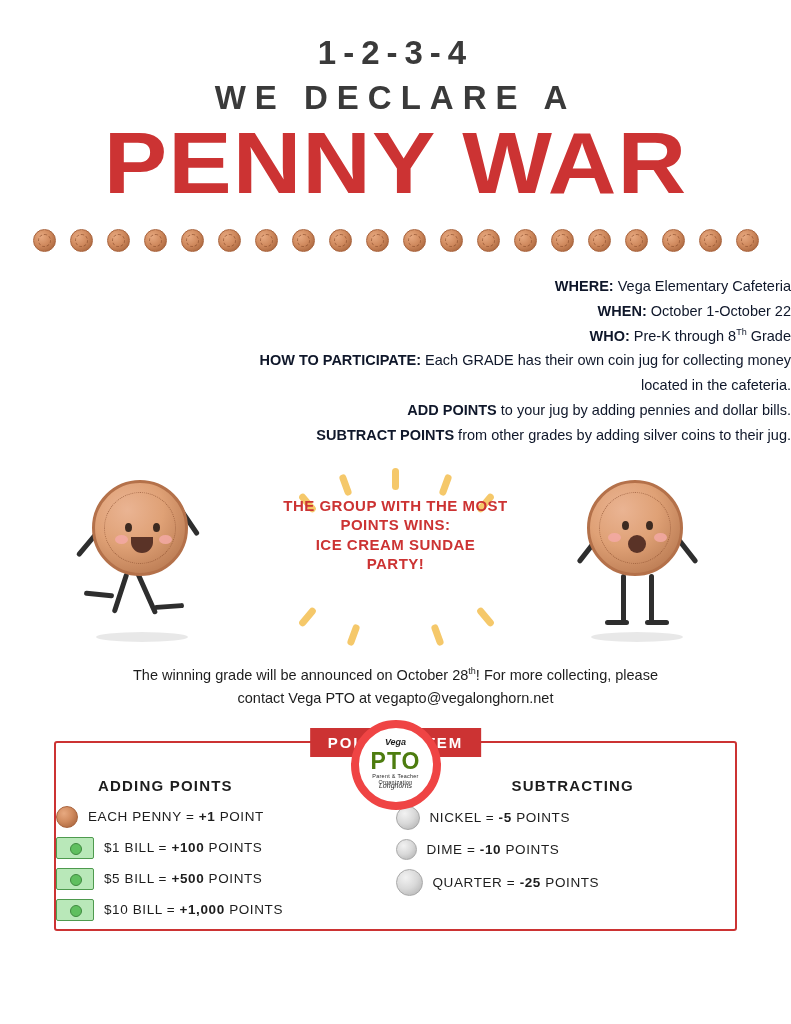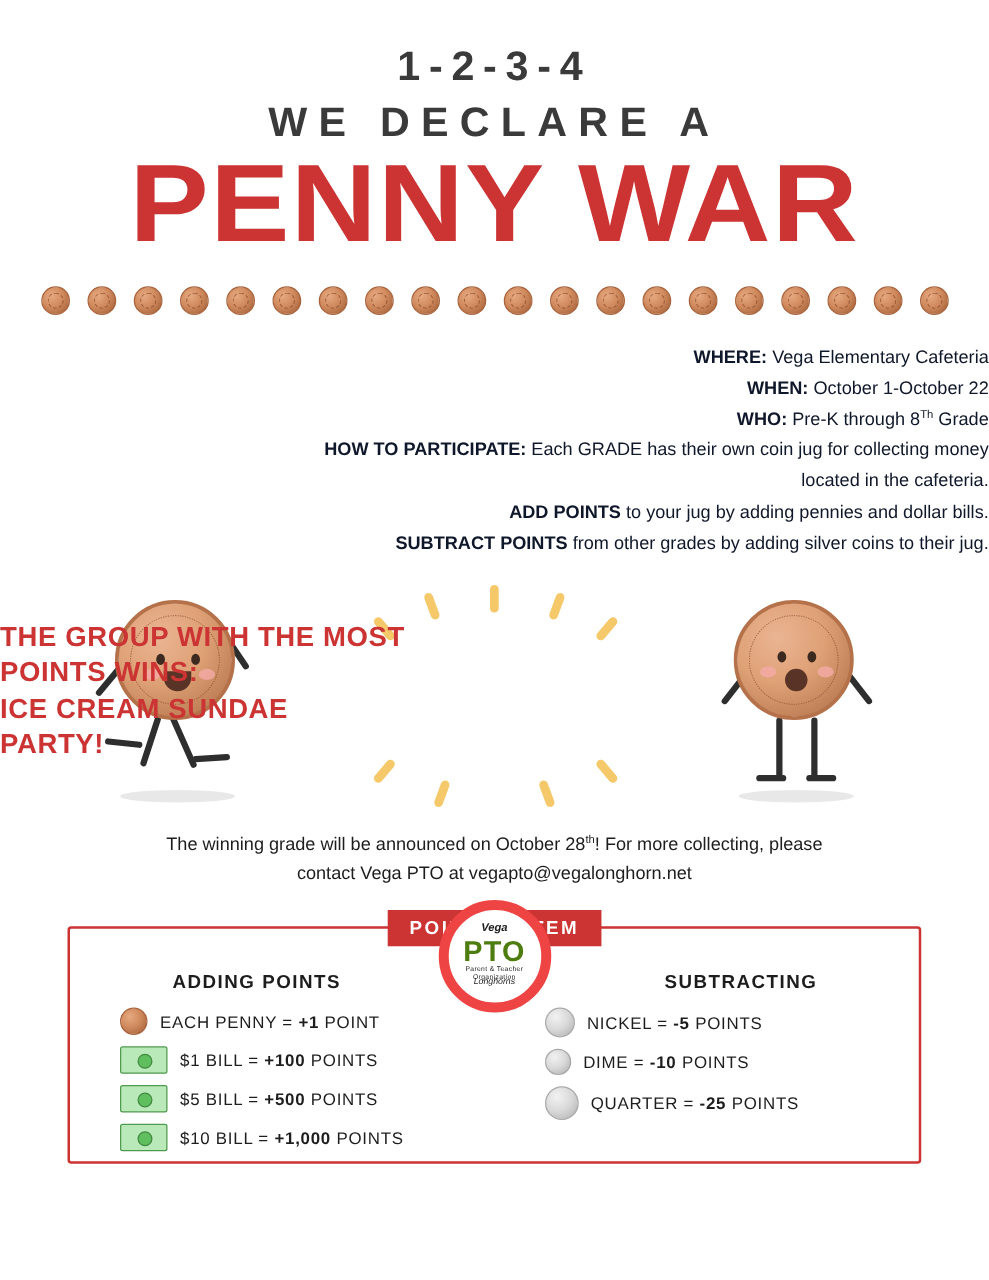--- a/index.html
+++ b/index.html
@@ -95,23 +95,24 @@
 
   
   .middle {
     margin-top: 24px;
     position: relative;
     height: 178px;
   }
   .prize {
     position: absolute;
     left: 0; right: 0; top: 24px;
+    text-align: center;
     color: #cc3333;
     font-weight: 700;
-    font-size: 22px;
+    font-size: 15px;
     letter-spacing: 0.5px;
     line-height: 1.28;
   }
   .burst {
     position: absolute;
     left: 50%;
     top: 0;
     width: 240px;
     height: 175px;
     margin-left: -120px;
@@ -212,21 +213,20 @@
     letter-spacing: 2px;
     padding: 6px 18px 6px 18px;
     white-space: nowrap;
   }
   .cols {
     display: flex;
     padding-top: 34px;
   }
   .col {
     flex: 1;
-    padding-left: 40px;
   }
   .col-head {
     font-weight: 700;
     font-size: 15px;
     letter-spacing: 1.2px;
     color: #1d1d1d;
     margin-bottom: 12px;
     margin-left: 42px;
   }
   .col.right .col-head { margin-left: 15px; text-align: center; }

